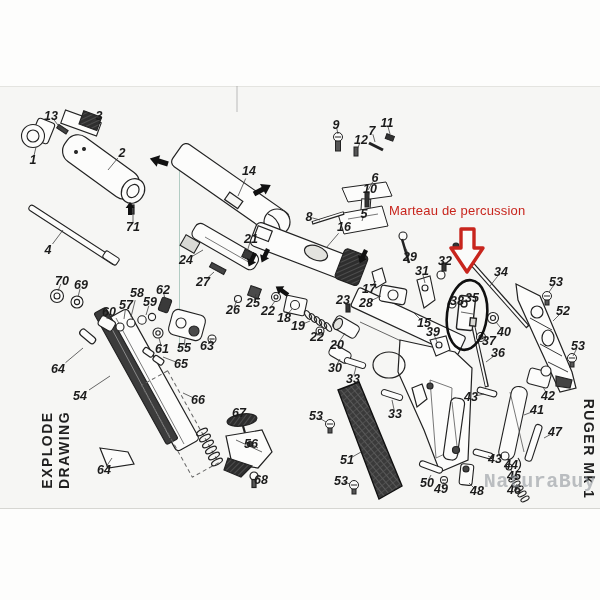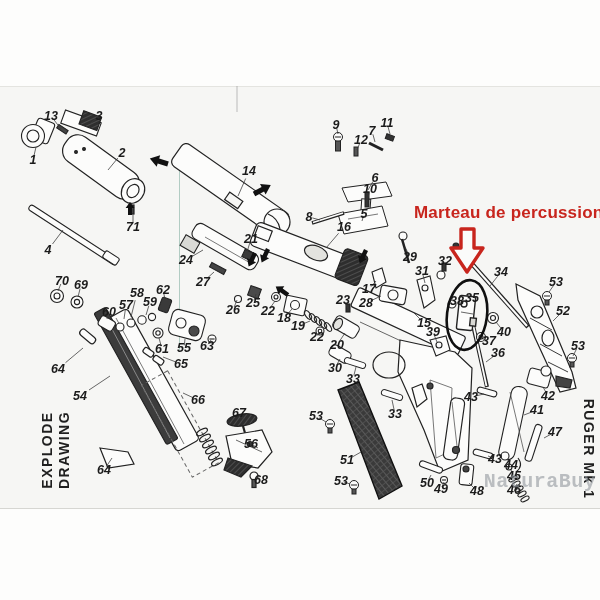--- a/index.html
+++ b/index.html
@@ -15,23 +15,23 @@
     font-family:"Liberation Sans", sans-serif;
   }
   .paper{
     position:absolute;left:0;top:86px;width:600px;height:421px;
     background:var(--paper);
     border-top:1px solid #e4e4e0;
     border-bottom:1px solid #d6d6d2;
   }
   #art{position:absolute;left:0;top:0;width:600px;height:600px;}
   .annotation-text{
-    position:absolute;left:414px;top:203px;width:170px;
+    position:absolute;left:389px;top:203px;width:170px;
     color:var(--red);
-    font-size:17px;font-weight:700;letter-spacing:.2px;
+    font-size:13px;font-weight:400;letter-spacing:.2px;
     white-space:nowrap;
   }
   .vtext{
     position:absolute;white-space:nowrap;
     color:#1f1f1f;font-weight:bold;
   }
   .vtext-left{
     left:56px;top:450px;
     font-size:14px;letter-spacing:1.5px;line-height:17px;
     text-align:center;

